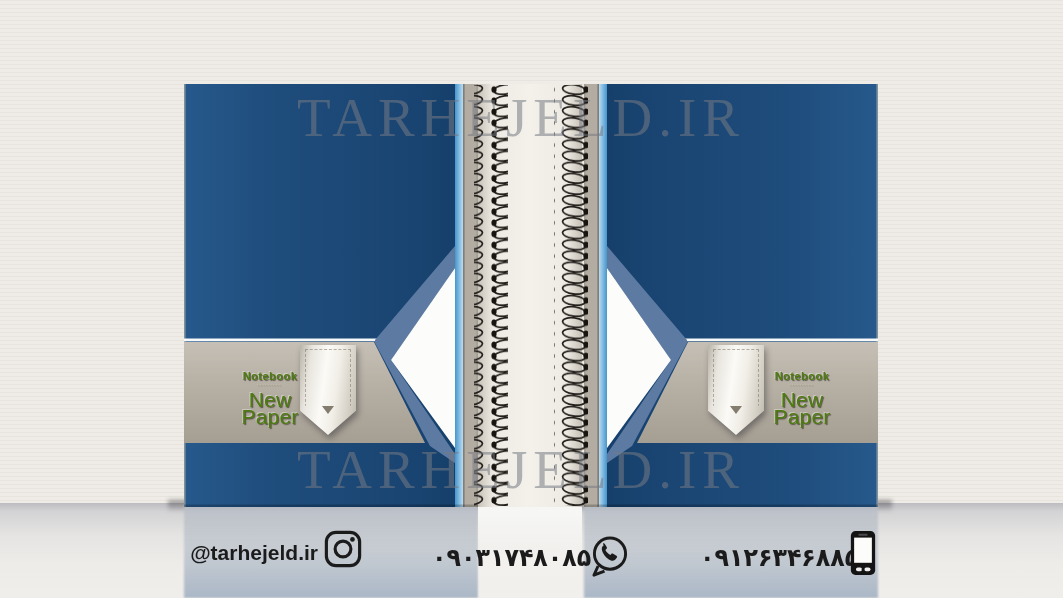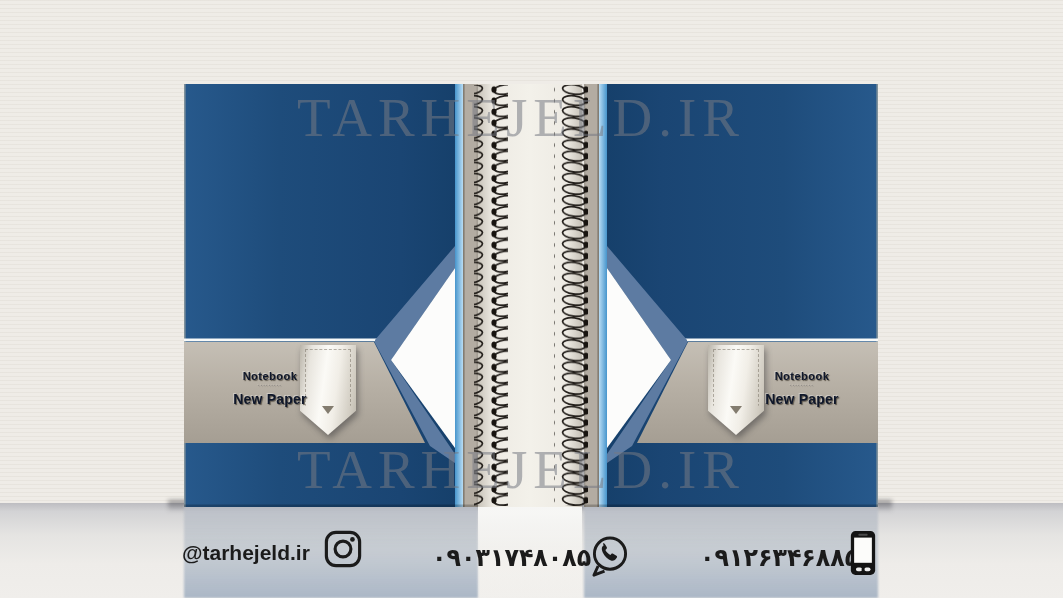--- a/index.html
+++ b/index.html
@@ -36,37 +36,37 @@
       background:linear-gradient(98deg,#b9b4a9 0%,#e8e5de 18%,#fbfaf6 42%,#f1eee7 62%,#cfcabf 88%,#bab5aa 100%);}
   .ribbon .stitch{position:absolute;left:5px;right:5px;top:4px;bottom:8px;
       border:1px dashed rgba(124,117,105,.55);
       clip-path:polygon(0 0,100% 0,100% 72%,50% 97%,0 72%);}
   .ribbon .notch{position:absolute;left:50%;top:68%;transform:translateX(-50%);
       width:0;height:0;border-left:6px solid transparent;border-right:6px solid transparent;
       border-top:8px solid #837c6f;}
 
   
   .band-text{position:absolute;width:78px;z-index:3;text-align:center;
-      color:#0f172a;text-shadow:1px 1px 1px rgba(86,80,70,.95),-1px -1px 0 rgba(255,255,255,.35);}
+      color:#4d7c0f;text-shadow:1px 1px 1px rgba(86,80,70,.95),-1px -1px 0 rgba(255,255,255,.35);}
   .bt-left{left:231px;top:370px;}
   .bt-right{left:763px;top:370px;}
   .bt-title{font-size:11px;font-weight:bold;letter-spacing:.5px;line-height:12px;}
   .bt-fine{font-size:5px;line-height:7px;letter-spacing:1px;opacity:.9;}
-  .bt-sub{font-size:14px;font-weight:bold;line-height:17px;margin-top:2px;letter-spacing:.2px;}
+  .bt-sub{font-size:21px;font-weight:normal;line-height:17px;margin-top:2px;letter-spacing:.2px;}
 
   
   .watermark{position:absolute;z-index:6;white-space:nowrap;
       font-family:"Liberation Serif",serif;font-weight:400;font-size:55px;
       letter-spacing:6px;color:rgba(118,122,131,.55);}
   .wm-top{left:297px;top:86px;}
   .wm-bottom{left:297px;top:438px;}
 
   
   .contact-item{position:absolute;z-index:7;color:#1b1b1b;}
-  .c-handle{left:182px;top:541px;width:136px;font-size:21px;font-weight:bold;text-align:left;}
+  .c-handle{left:182px;top:541px;width:136px;font-size:21px;font-weight:bold;text-align:right;}
   .c-ig{left:322px;top:528px;width:42px;height:42px;}
   .c-num{font-family:"DejaVu Sans",sans-serif;font-weight:bold;font-size:25px;
          text-align:center;letter-spacing:-.5px;transform:scaleX(.95);}
   .c-num1{left:428px;top:543px;width:156px;}
   .c-num2{left:696px;top:543px;width:156px;}
   .c-wa{left:588px;top:533px;width:44px;height:44px;}
   .c-phone{left:849px;top:529px;width:28px;height:48px;}
 </style>
 </head>
 <body>

